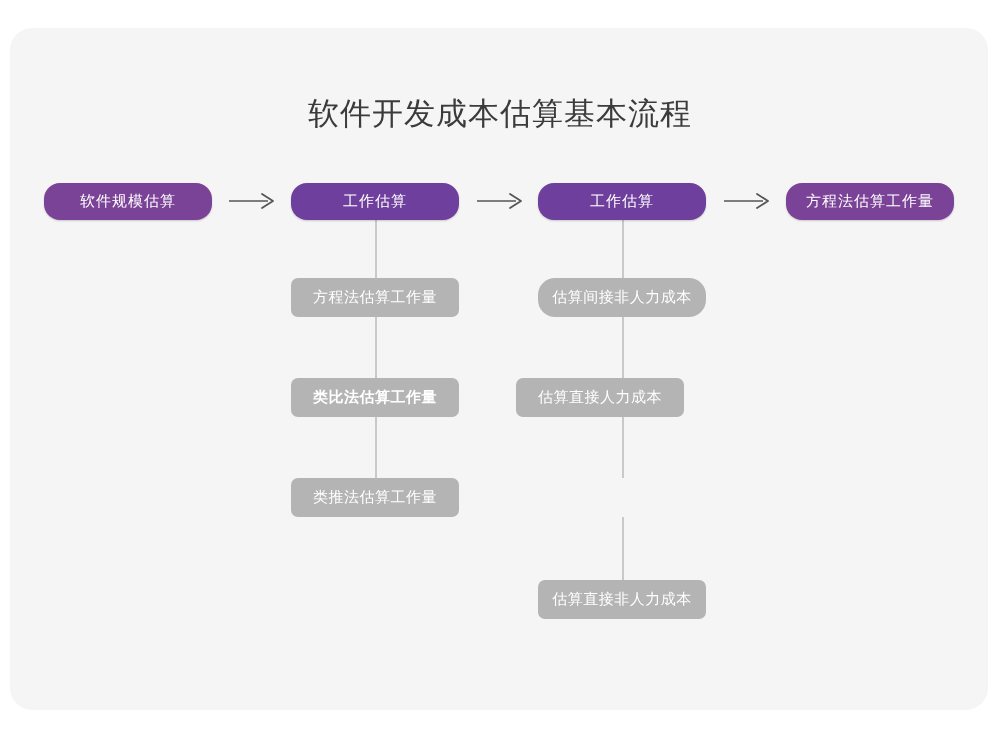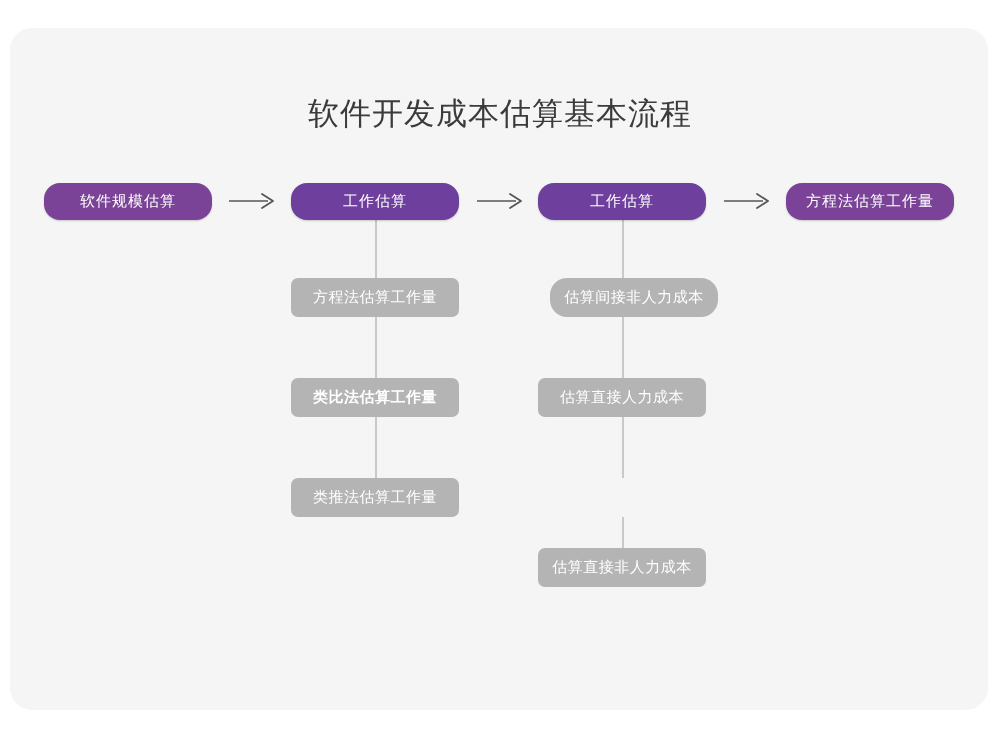--- a/index.html
+++ b/index.html
@@ -146,18 +146,18 @@
     <div class="stage alt" style="left:291px;">工作估算</div>
 
     <div class="stage alt" style="left:538px;">工作估算</div>
 
     <div class="stage" style="left:786px;">方程法估算工作量</div>
 
     <div class="sub" style="left:291px; top:278px;">方程法估算工作量</div>
     <div class="sub" style="left:291px; top:378px;font-weight:bold;">类比法估算工作量</div>
     <div class="sub" style="left:291px; top:478px;">类推法估算工作量</div>
 
-    <div class="sub" style="left:550px; top:278px;border-radius:17px;">估算间接非人力成本</div>
-    <div class="sub" style="left:538px; top:378px;text-align:right;">估算直接人力成本</div>
-    <div class="sub" style="left:538px; top:548px;">估算直接非人力成本</div>
+    <div class="sub" style="left:538px; top:278px;border-radius:17px;">估算间接非人力成本</div>
+    <div class="sub" style="left:516px; top:378px;text-align:right;">估算直接人力成本</div>
+    <div class="sub" style="left:538px; top:580px;">估算直接非人力成本</div>
 
   </div>
 </div>
 
 </body></html>

